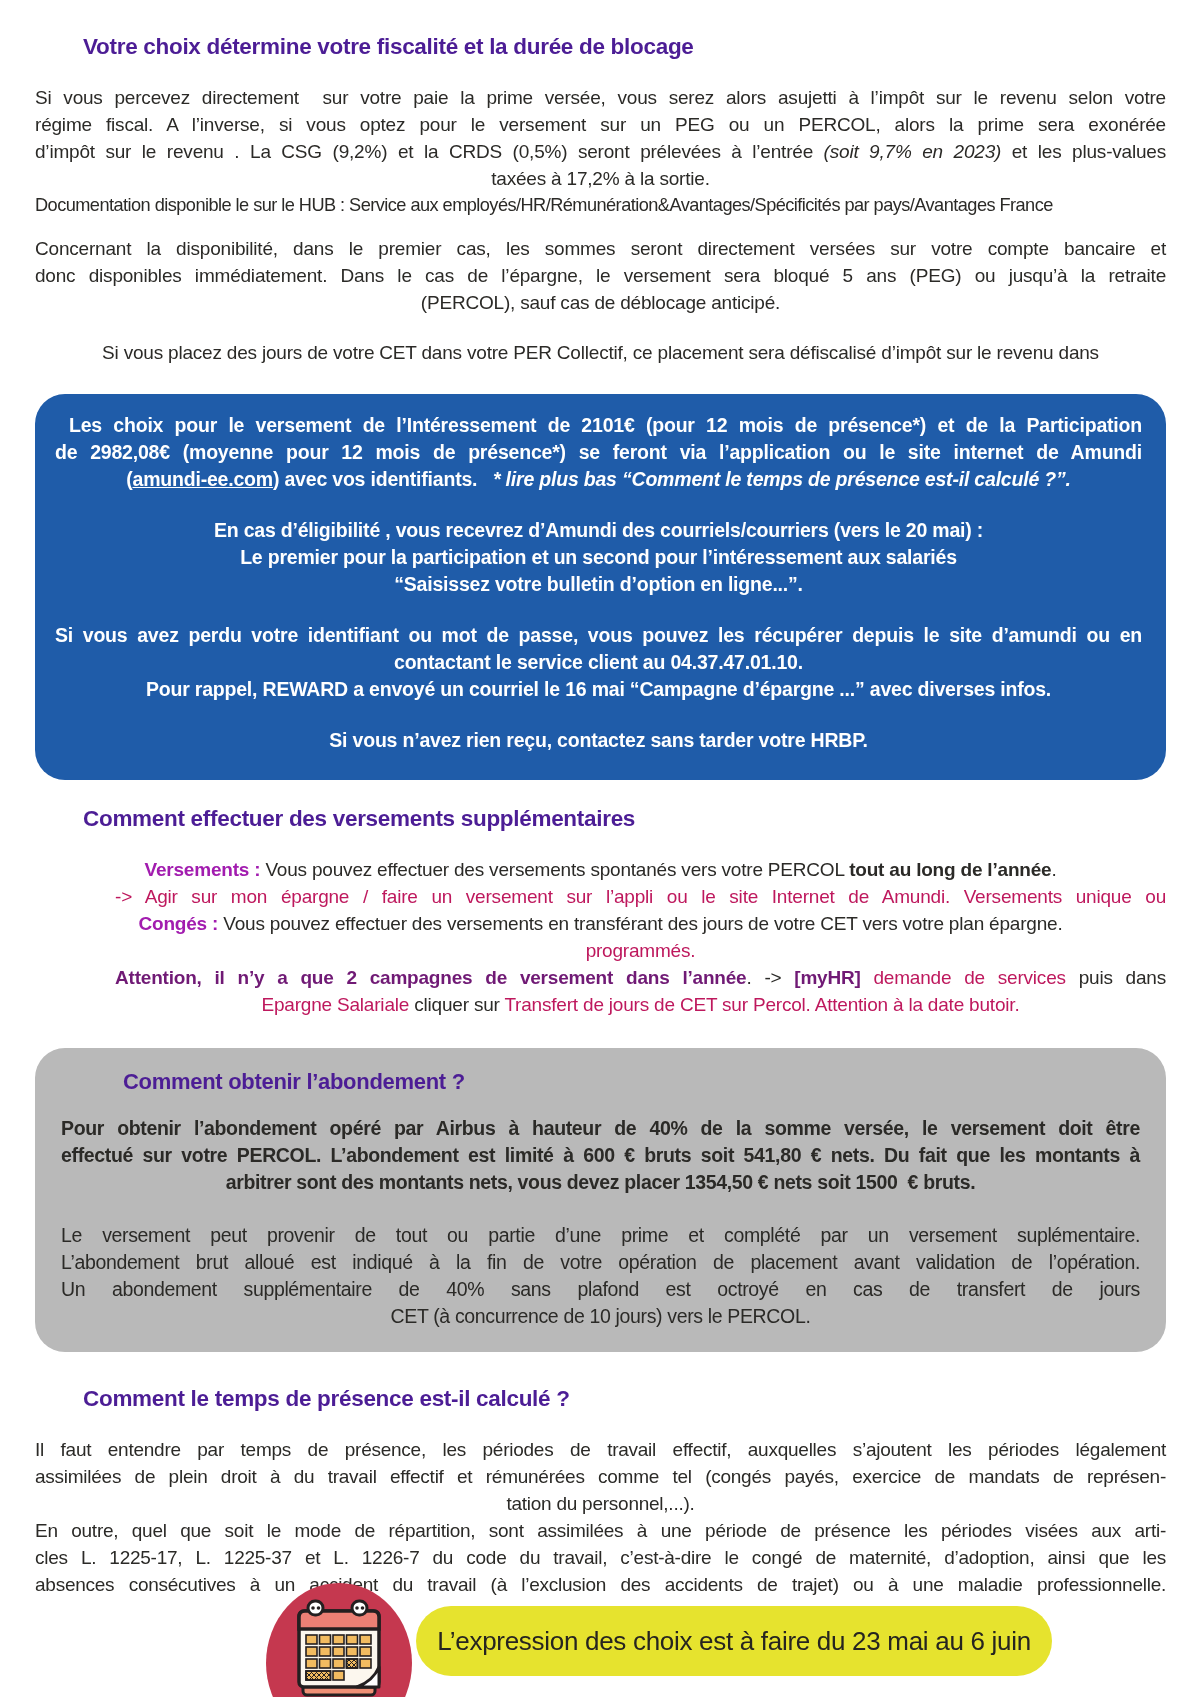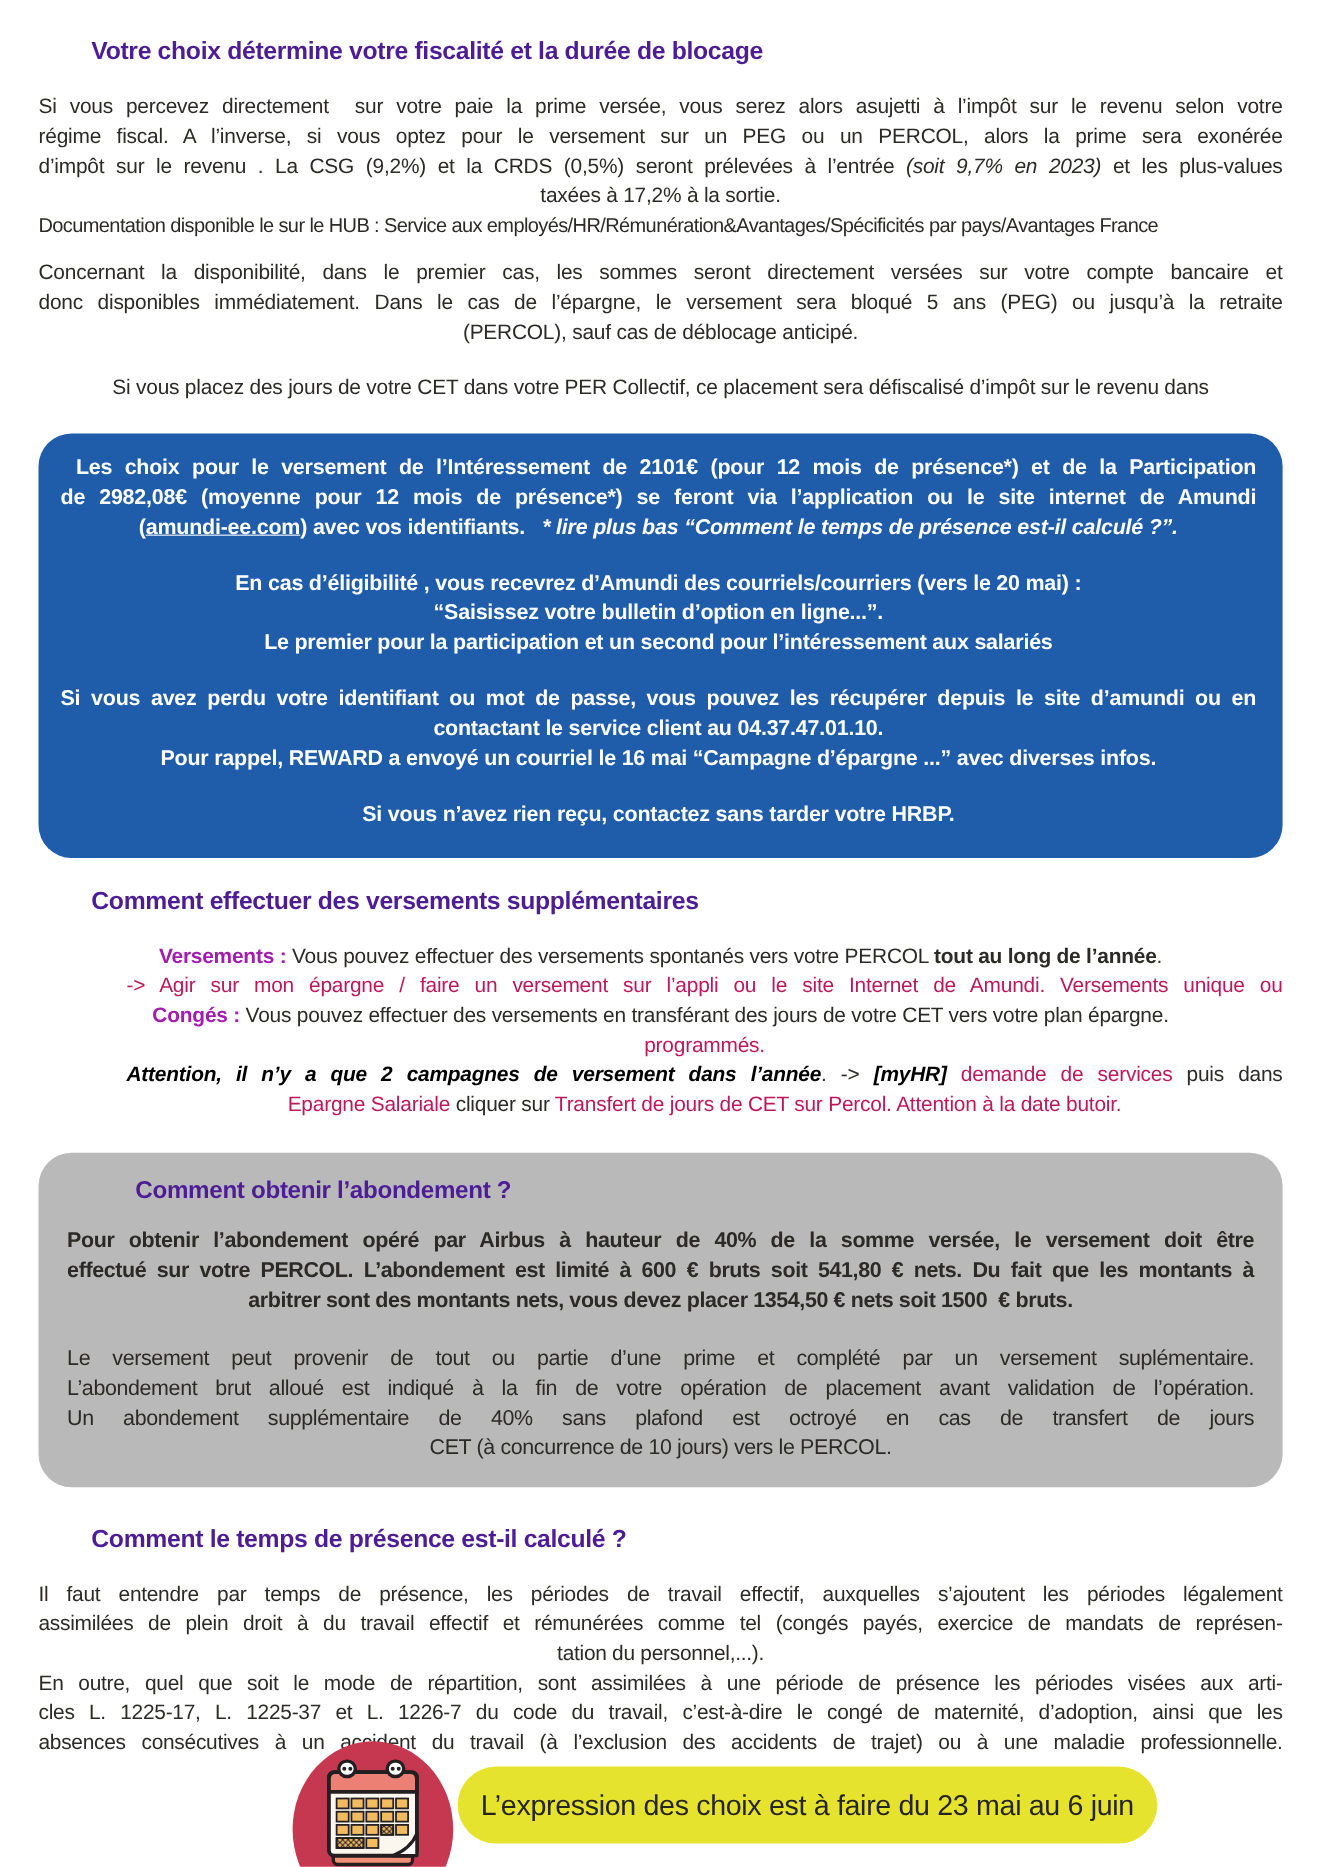--- a/index.html
+++ b/index.html
@@ -12,21 +12,21 @@
   }
   .page { padding:34px 34px 0 35px; }
 
   .h-red { color:#4c1d95; font-size:22.5px; font-weight:bold; letter-spacing:-0.3px;margin-left:48px; }
 
   .para { font-size:19px; line-height:27px; letter-spacing:-0.2px; }
   .jl { text-align:justify; text-align-last:justify; }
   .ll { text-align:center; }
   .ind { padding-left:80px; }
   .red  { color:#be185d; }
-  .dred { color:#000000; font-weight:bold;font-style:italic; }
+  .dred { color:#701a75; font-weight:bold; }
   b.lbl { color:#a21caf; }
   i { font-style:italic; }
 
   .doc-line { font-size:18.2px; letter-spacing:-0.55px; line-height:27px; white-space:nowrap; }
 
   .mt-p1 { margin-top:24px; }
   .mt-p2 { margin-top:16px; }
   .mt-p3 { margin-top:23px; }
 
   .blue-box {
@@ -94,22 +94,22 @@
   </div>
 
   <div class="blue-box">
     <div class="bp">
       <div class="jl indent1">Les choix pour le versement de l’Intéressement de 2101€ (pour 12 mois de présence*) et de la Participation</div>
       <div class="jl">de 2982,08€ (moyenne pour 12 mois de présence*) se feront via l’application ou le site internet de Amundi</div>
       <div class="ll"><span>(</span><span class="wlink">amundi-ee.com</span><span>) avec vos identifiants.&nbsp;&nbsp; </span><i>* lire plus bas “Comment le temps de présence est-il calculé ?”.</i></div>
     </div>
     <div class="bp">
       <div class="ll">En cas d’éligibilité , vous recevrez d’Amundi des courriels/courriers (vers le 20 mai) :</div>
+      <div class="ll">Le premier pour la participation et un second pour l’intéressement aux salariés</div>
       <div class="ll">“Saisissez votre bulletin d’option en ligne...”.</div>
-      <div class="ll">Le premier pour la participation et un second pour l’intéressement aux salariés</div>
     </div>
     <div class="bp">
       <div class="jl">Si vous avez perdu votre identifiant ou mot de passe, vous pouvez les récupérer depuis le site d’amundi ou en</div>
       <div class="ll">contactant le service client au 04.37.47.01.10.</div>
       <div class="ll">Pour rappel, REWARD a envoyé un courriel le 16 mai “Campagne d’épargne ...” avec diverses infos.</div>
     </div>
     <div class="bp last">
       <div class="ll">Si vous n’avez rien reçu, contactez sans tarder votre HRBP.</div>
     </div>
   </div>

